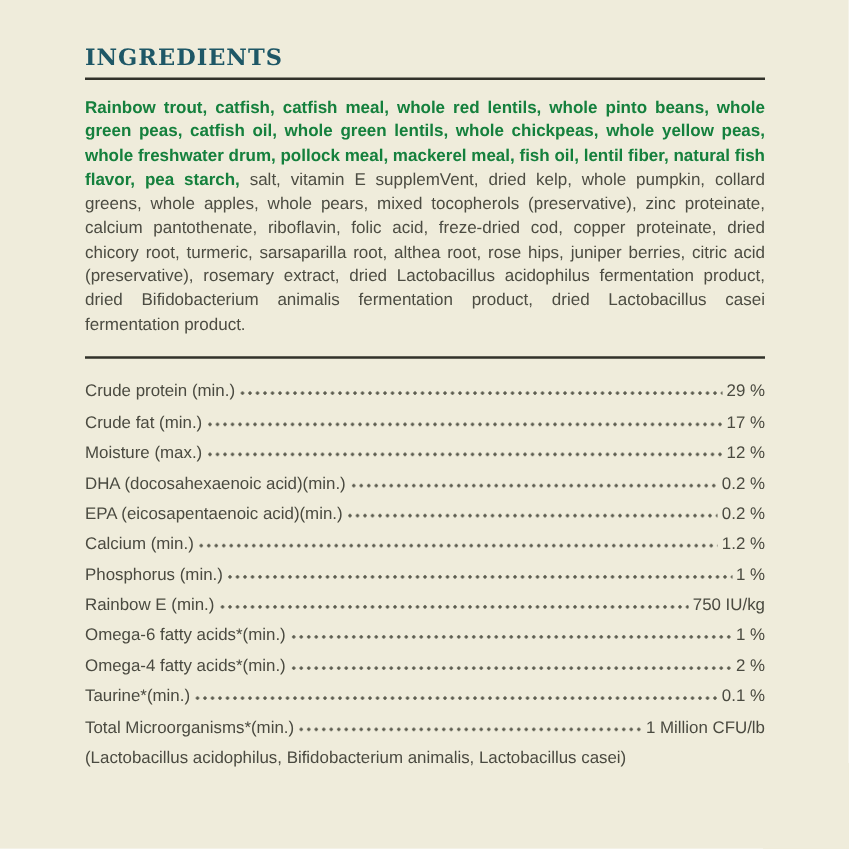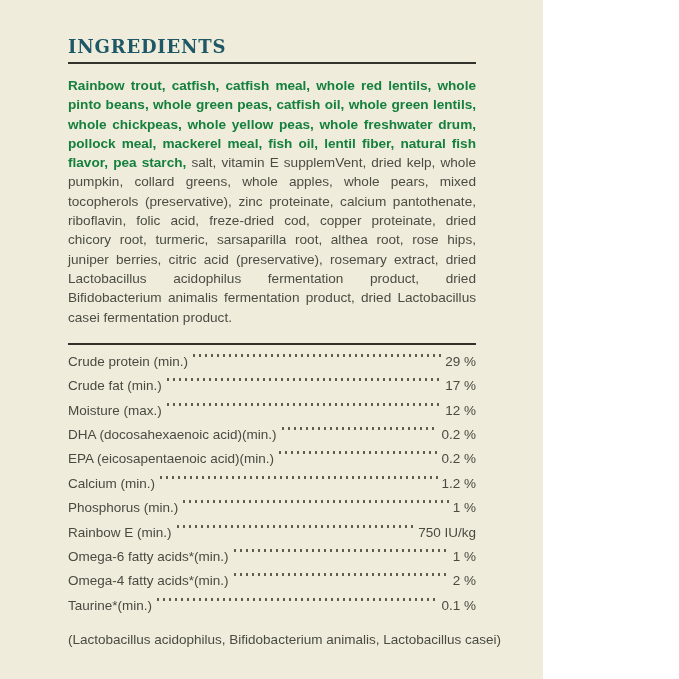--- a/index.html
+++ b/index.html
@@ -1,17 +1,17 @@
 <!DOCTYPE html>
 <html><head>
 <meta charset="utf-8">
 <style>
   html, body { margin: 0; padding: 0; }
   .page {
-    width: 543px;
+    width: 679px;
     height: 679px;
     box-sizing: border-box;
     background: #efecdb;
     padding: 36px 67px 0 68px;
     font-family: "Liberation Sans", sans-serif;
     overflow: hidden;
   }
   .section-title {
     font-family: "DejaVu Serif", serif;
     font-weight: 700;
@@ -35,21 +35,21 @@
     margin-bottom: 0;
   }
   .ingredients-text .bold-part {
     font-weight: 700;
     color: #15803d;
   }
   .analysis-section { margin-top: 16px; }
   .rows { margin-top: 9px; }
   .row {
     display: flex;
-    align-items: flex-start;
+    align-items: flex-end;
     height: 24.4px;
     font-size: 13.5px;
     color: #4a4a40;
   }
   .row .label, .row .value { white-space: nowrap; }
   .row .dots {
     flex: 1;
     height: 3px;
     margin: 0 3px 4px 3px;
     background-image: radial-gradient(circle, #5b5b4e 1.1px, rgba(0,0,0,0) 1.5px);
@@ -129,18 +129,23 @@
       <div class="row">
         <span class="label">Omega-4 fatty acids*(min.)</span>
         <span class="dots"></span>
         <span class="value">2 %</span>
       </div>
       <div class="row">
         <span class="label">Taurine*(min.)</span>
         <span class="dots"></span>
         <span class="value">0.1 %</span>
       </div>
+      <div class="row">
+        <span class="label">Total Microorganisms*(min.)</span>
+        <span class="dots"></span>
+        <span class="value">1 Million CFU/lb</span>
+      </div>
       <div class="subrow">(Lactobacillus acidophilus, Bifidobacterium animalis, Lactobacillus casei)</div>
     </div>
 
   </div>
 
 </div>
 
 </body></html>

